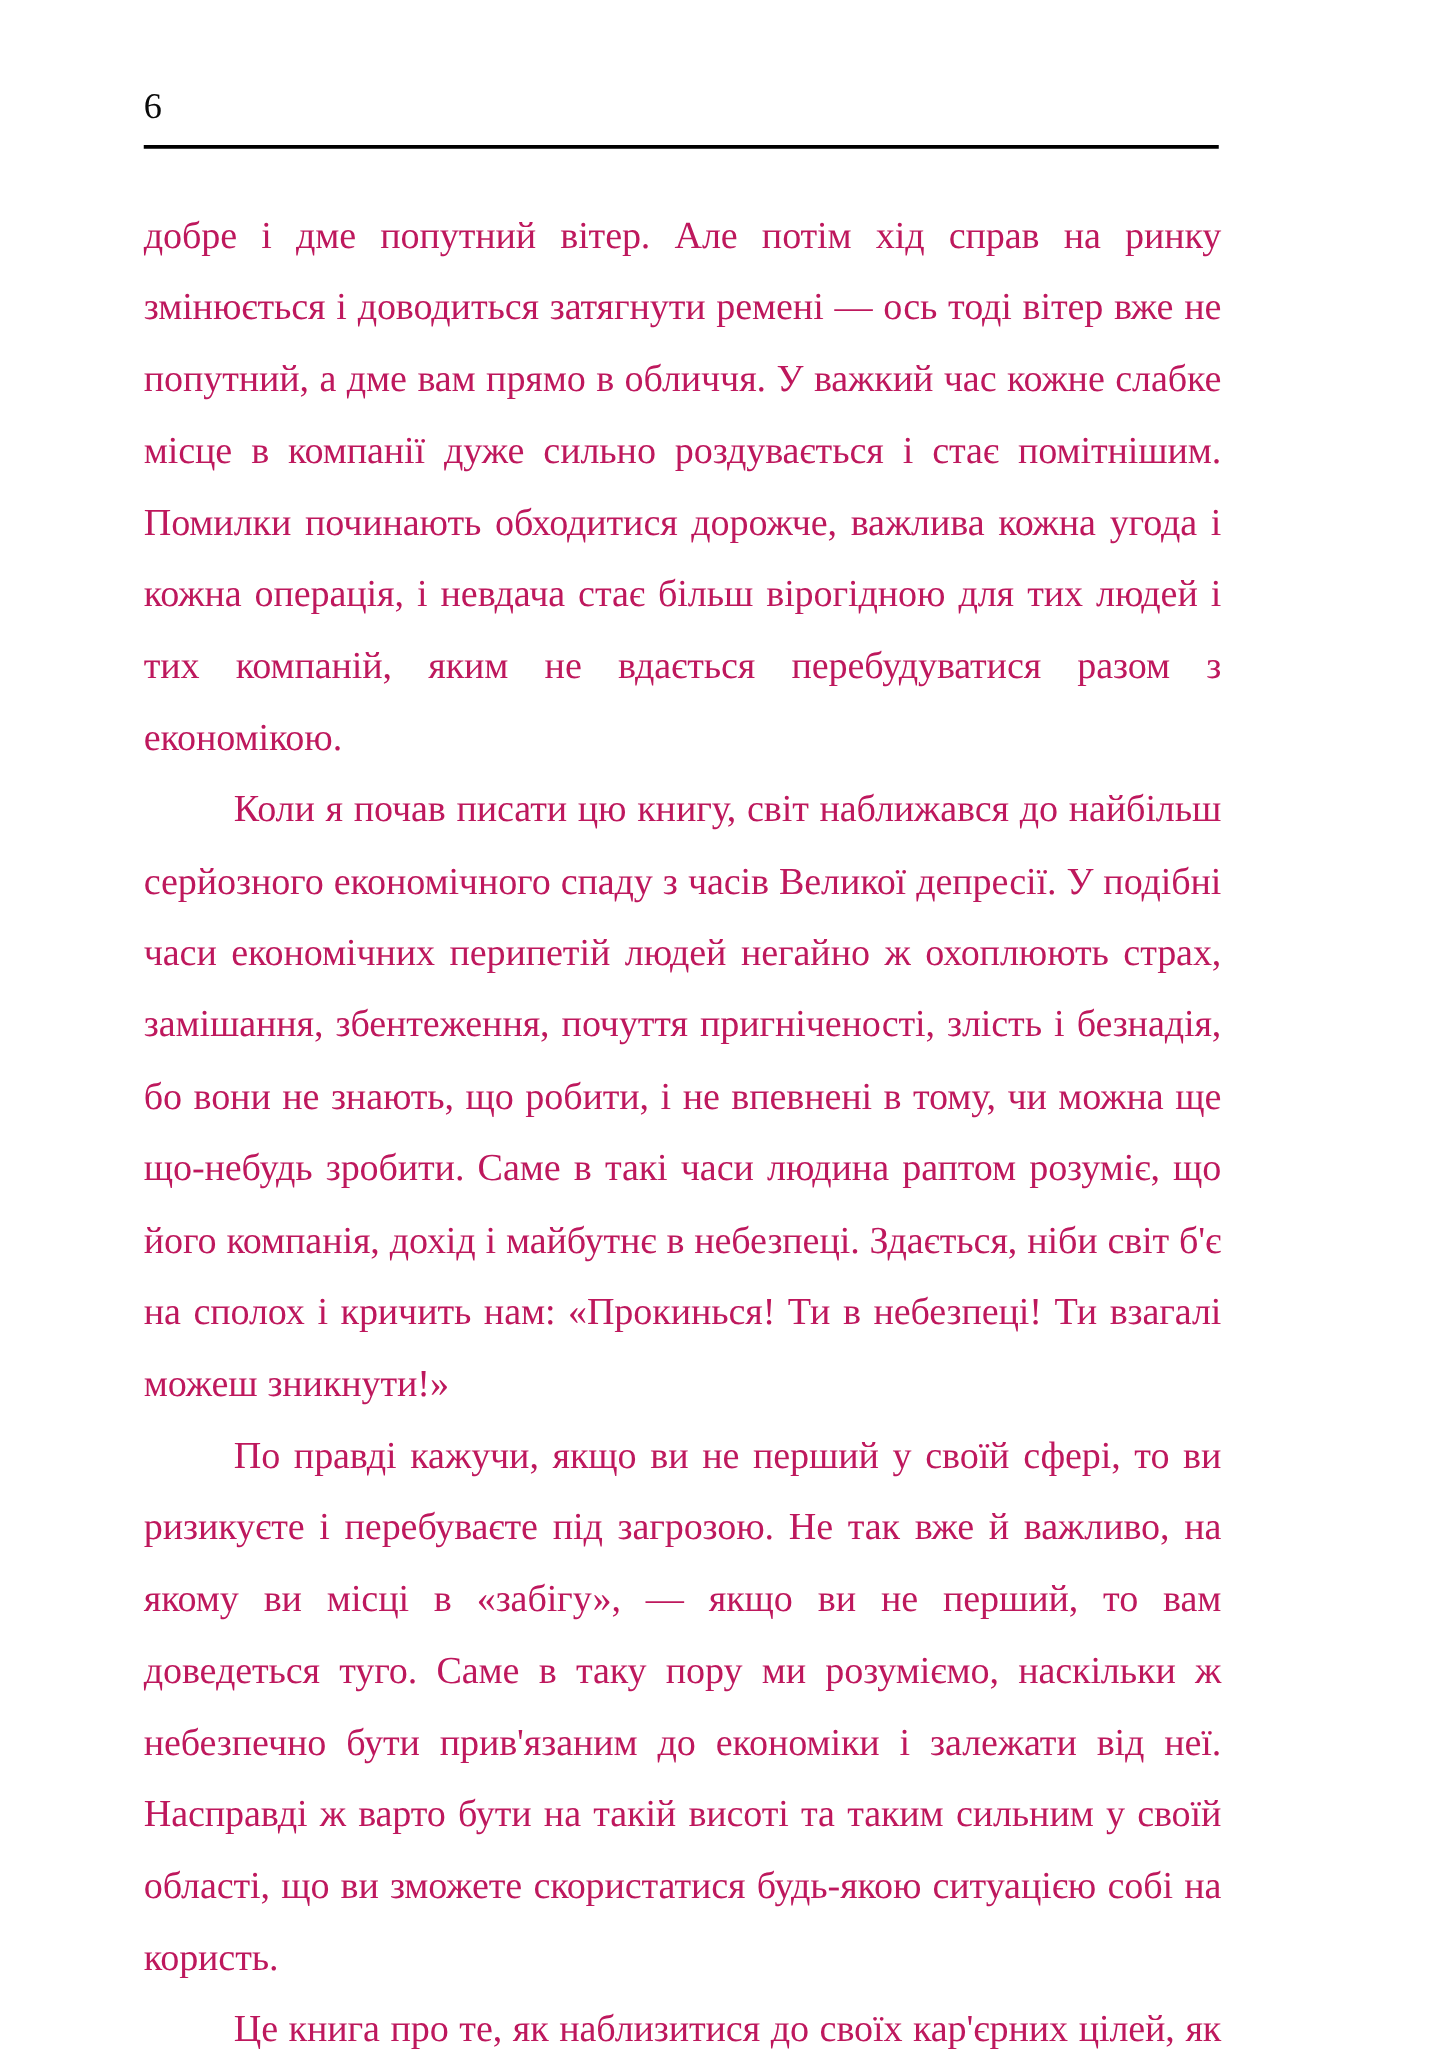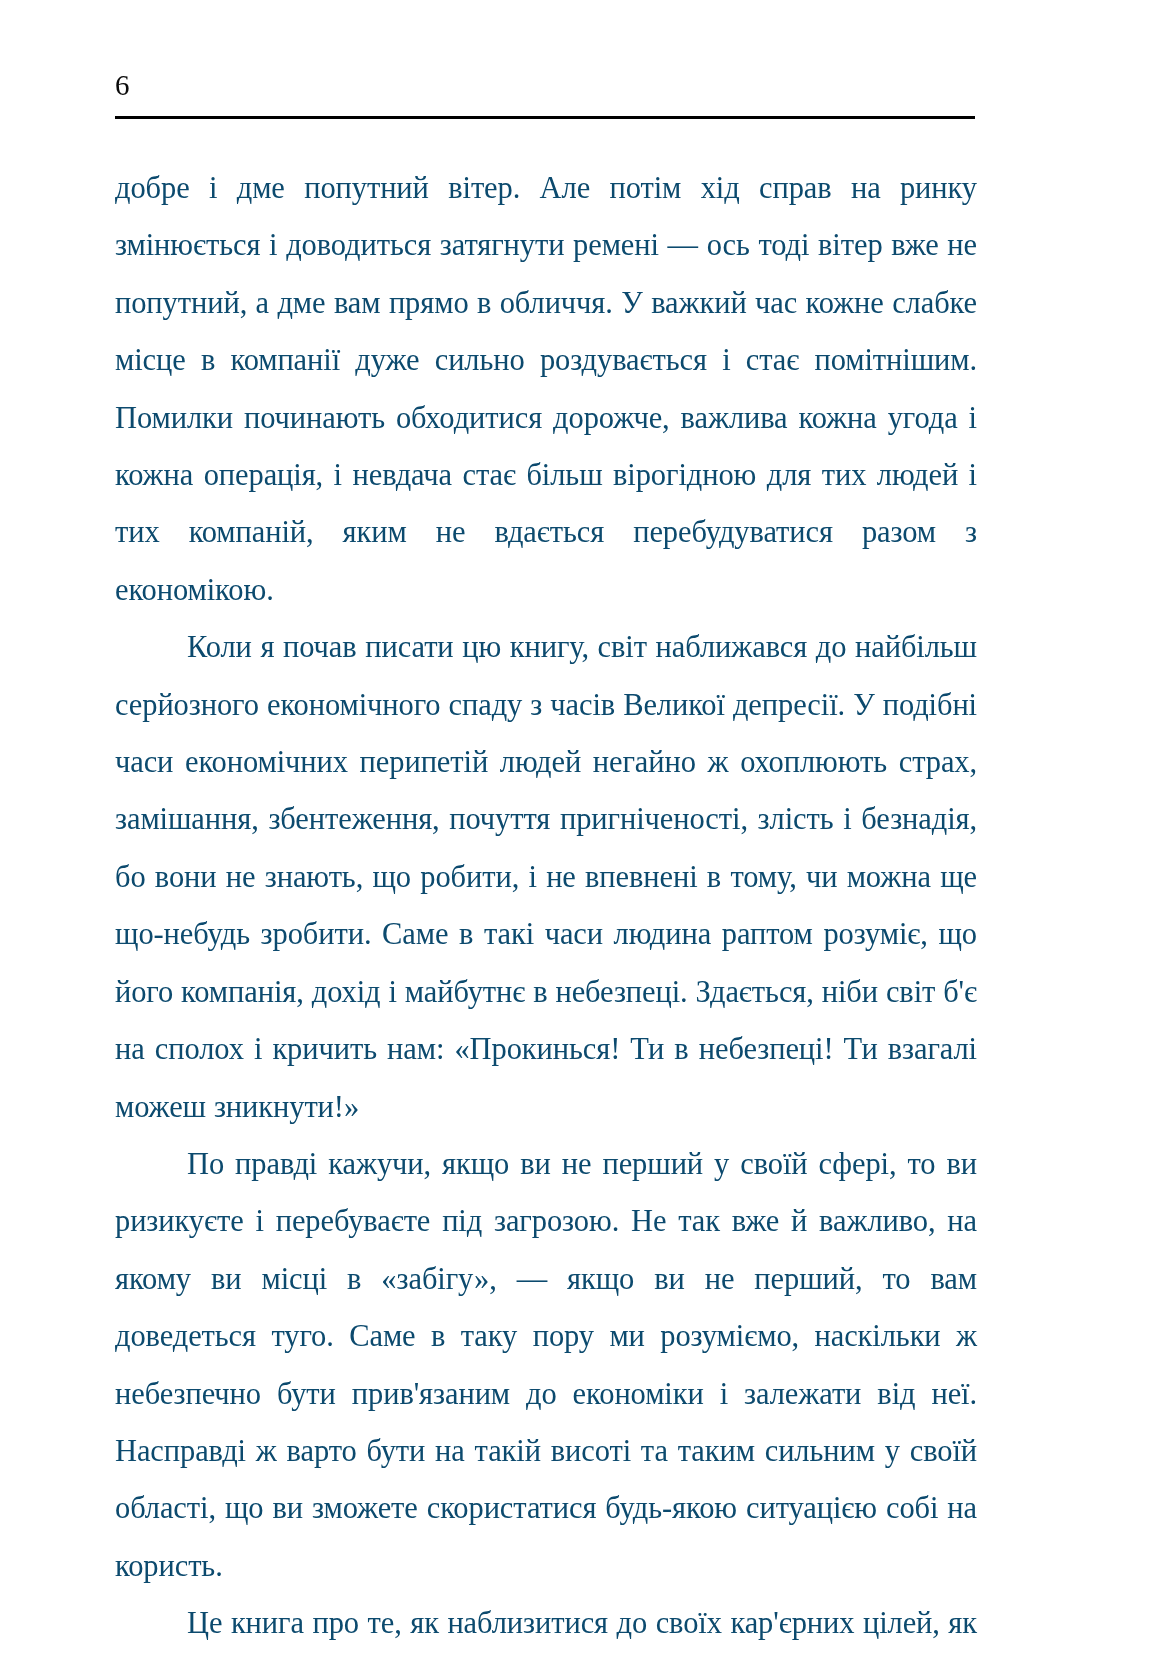--- a/index.html
+++ b/index.html
@@ -48,21 +48,21 @@
   }
   .para {
     margin: 0;
     text-align: justify;
     text-justify: inter-word;
     font-size: 30.5px;
     line-height: 57.4px;
     letter-spacing: -0.1px;
     word-spacing: 0.4px;
     font-family: "Liberation Serif", "DejaVu Serif", serif;
-    color: #0c4a6e;
+    color: #be185d;
     -webkit-font-smoothing: none;
   }
   .para.indent {
     text-indent: 72px;
   }
   
   .para + .para {
     margin-top: 0;
   }
 </style>

